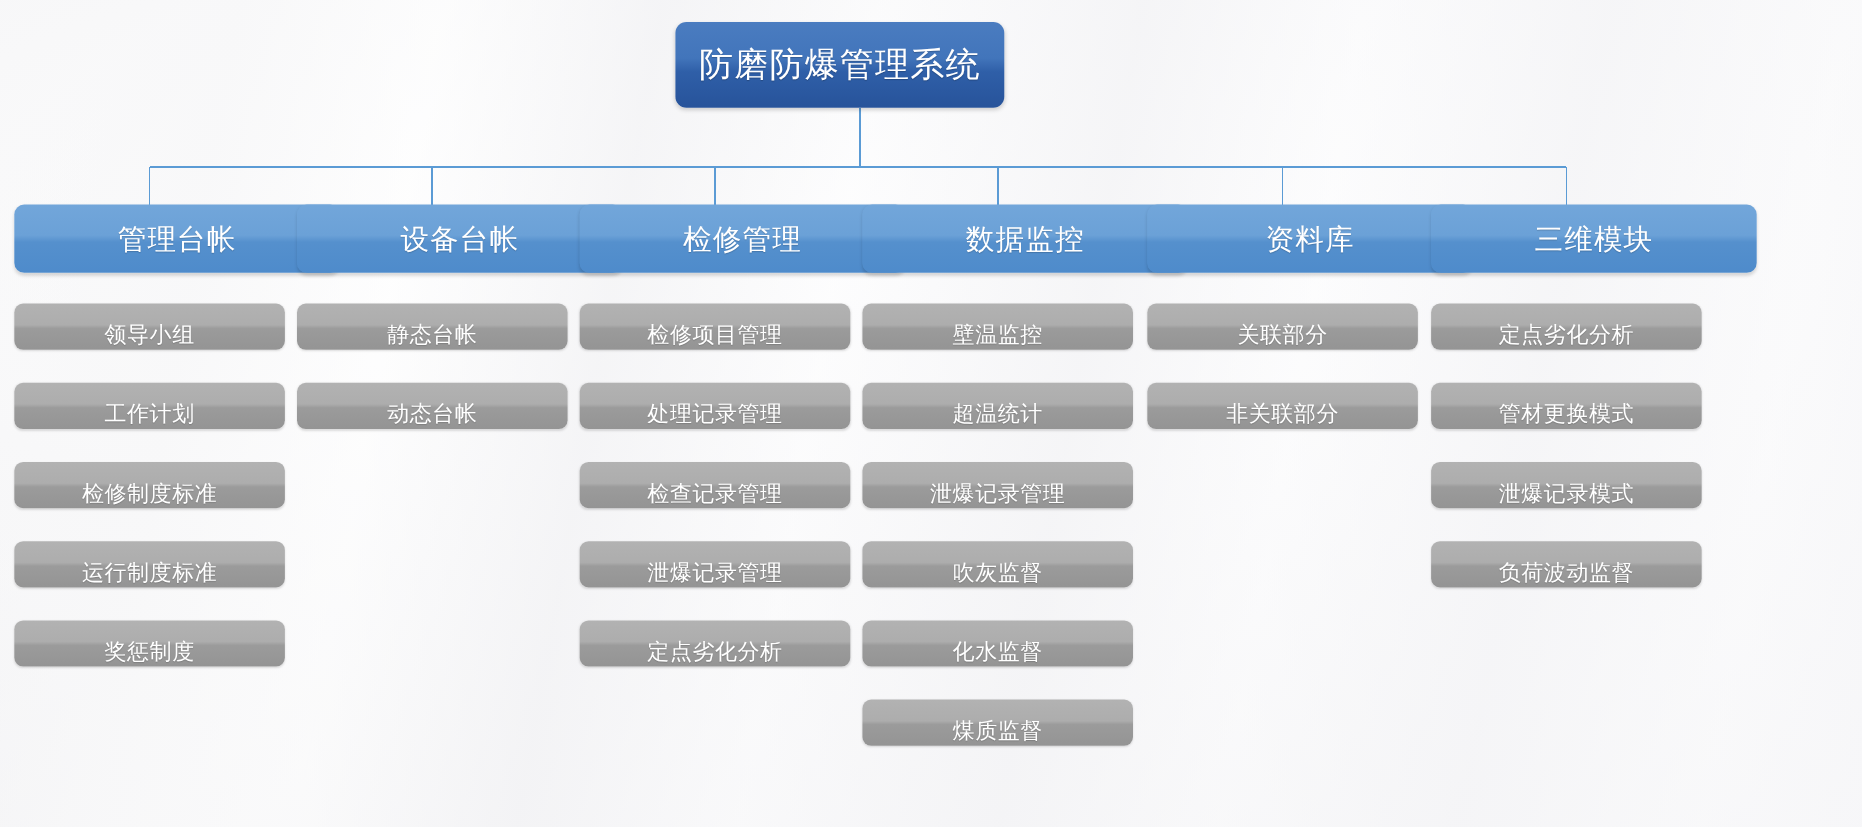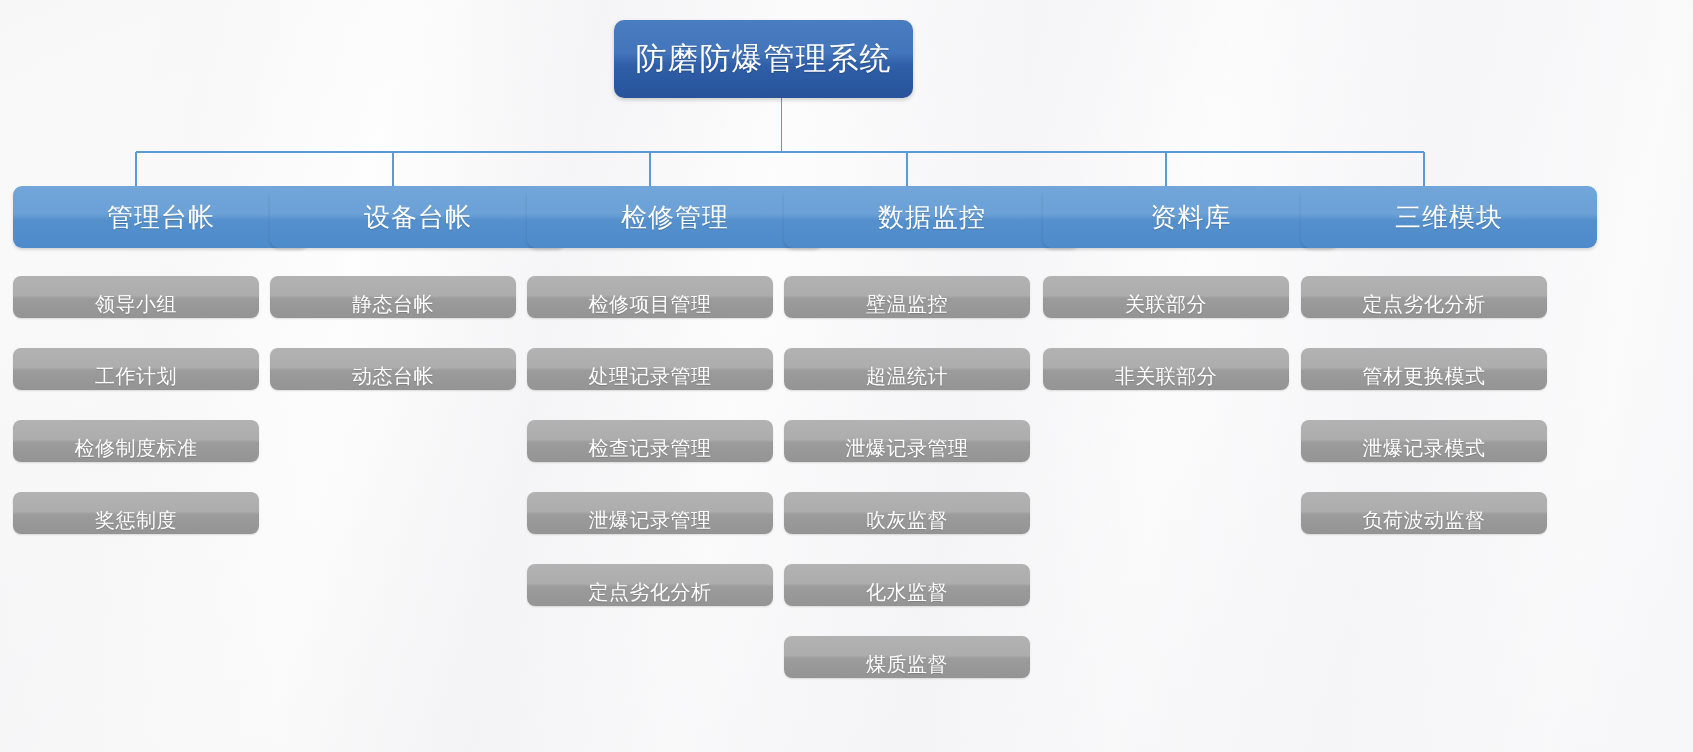--- a/index.html
+++ b/index.html
@@ -149,20 +149,23 @@
         <div class="l3-node">
           <span>领导小组</span>
         </div>
         <div class="l3-node">
           <span>工作计划</span>
         </div>
         <div class="l3-node">
           <span>检修制度标准</span>
         </div>
         <div class="l3-node">
+          <span>运行制度标准</span>
+        </div>
+        <div class="l3-node">
           <span>奖惩制度</span>
         </div>
       </div>
     </div>
     <div class="col" style="left: 270px;">
       <div class="l2-node">
         <span>设备台帐</span>
       </div>
       <div class="l3-wrap">
         <div class="l3-node">

